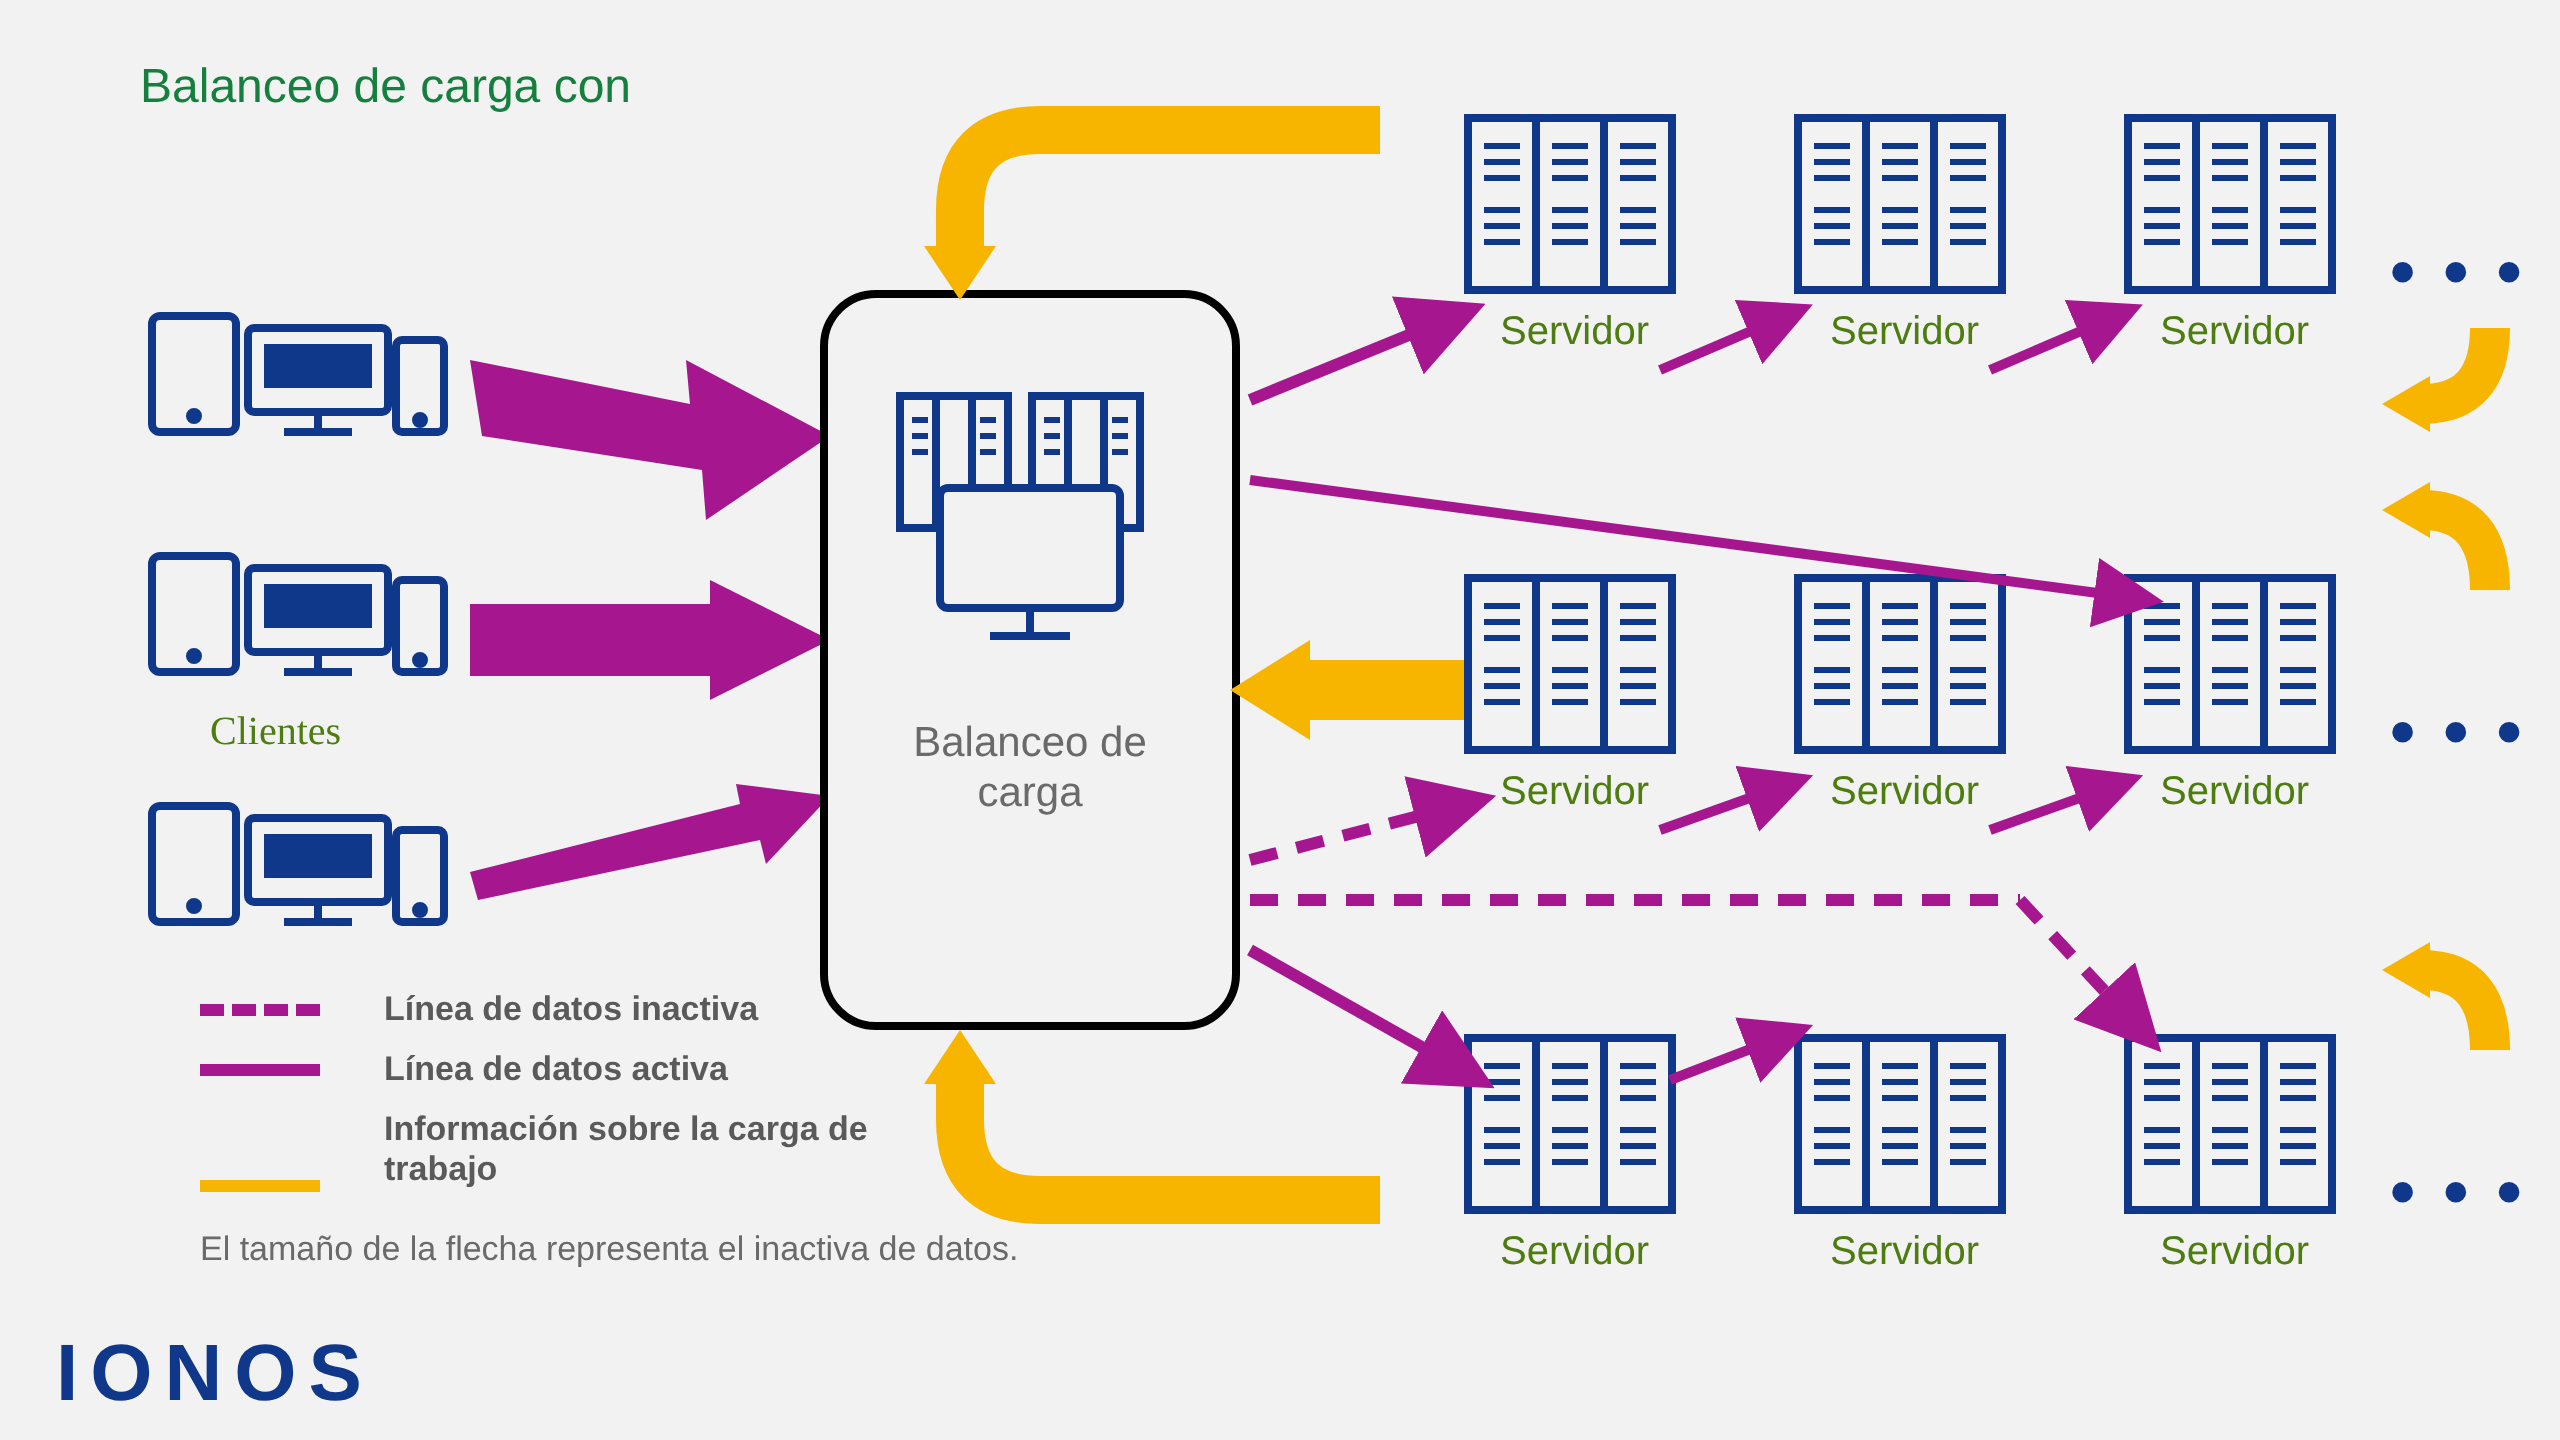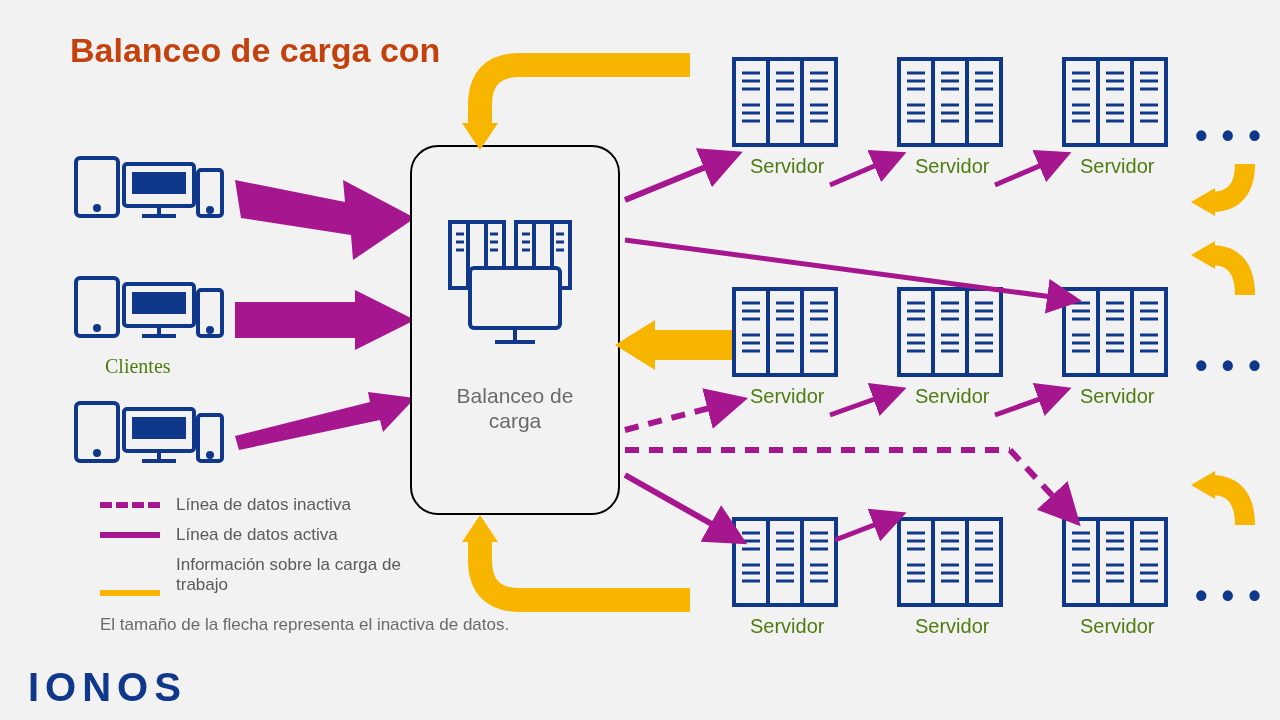--- a/index.html
+++ b/index.html
@@ -8,41 +8,42 @@
     height: 720px;
     background: #f2f2f2;
     font-family: -apple-system, BlinkMacSystemFont, "Segoe UI", Arial, sans-serif;
     position: relative;
     overflow: hidden;
   }
   .title {
     position: absolute;
     left: 70px;
     top: 30px;
-    font-size: 34px;
-    font-weight: 700;
-    color: #c2410c;
+    font-size: 24px;
+    font-weight: 400;
+    color: #15803d;
     line-height: 1.2;
   }
   .label {
     font-size: 20px;
     color: #4d7c0f;
     text-align: center;
     position: absolute;
   }
   .caption {
     position: absolute;
     font-size: 17px;
     color: #6a6a6a;
   }
   .legend-row {
     position: absolute;
     display: flex;
     align-items: center;
-    gap: 16px;
+    gap: 32px;
+    font-weight: bold;
   }
   .legend-swatch {
     width: 60px;
     height: 0;
     border-top-width: 6px;
     border-top-style: solid;
   }
   .legend-text { font-size: 17px; color: #5a5a5a; max-width: 260px; line-height: 1.2; }
   .brand {
     position: absolute;
@@ -53,28 +54,28 @@
     letter-spacing: 6px;
     color: #10388a;
     font-family: Arial, sans-serif;
   }
   .lb-box {
     position: absolute;
     left: 410px;
     top: 145px;
     width: 210px;
     height: 370px;
-    border: 2px solid #000000;
+    border: 4px solid #000000;
     border-radius: 28px;
     background: #f2f2f2;
     display: flex;
     flex-direction: column;
     align-items: center;
     justify-content: flex-start;
-    padding-top: 71px;
+    padding-top: 45px;
   }
   .lb-label {
     margin-top: 30px;
     font-size: 21px;
     color: #6a6a6a;
     text-align: center;
     line-height: 1.2;
   }
   .ellipsis {
     position: absolute;

